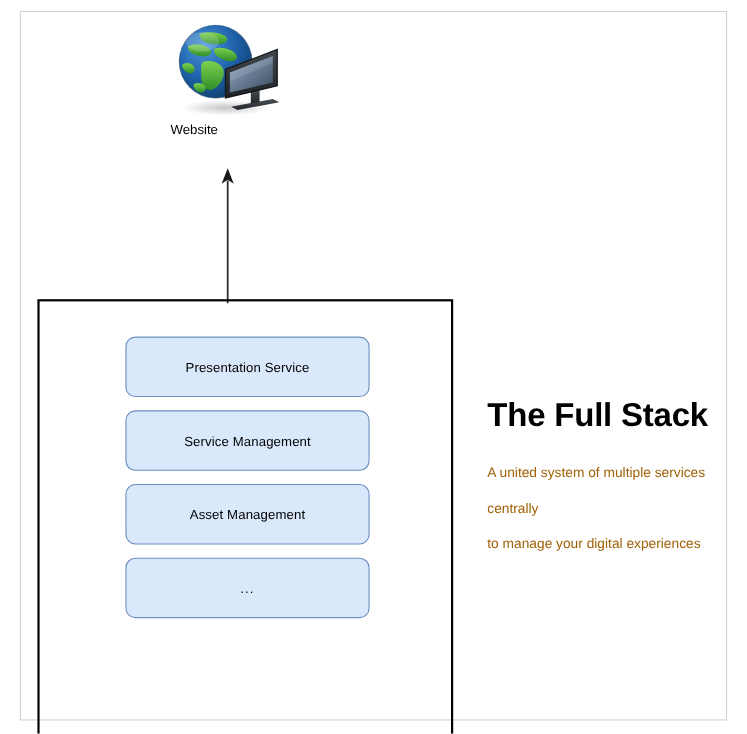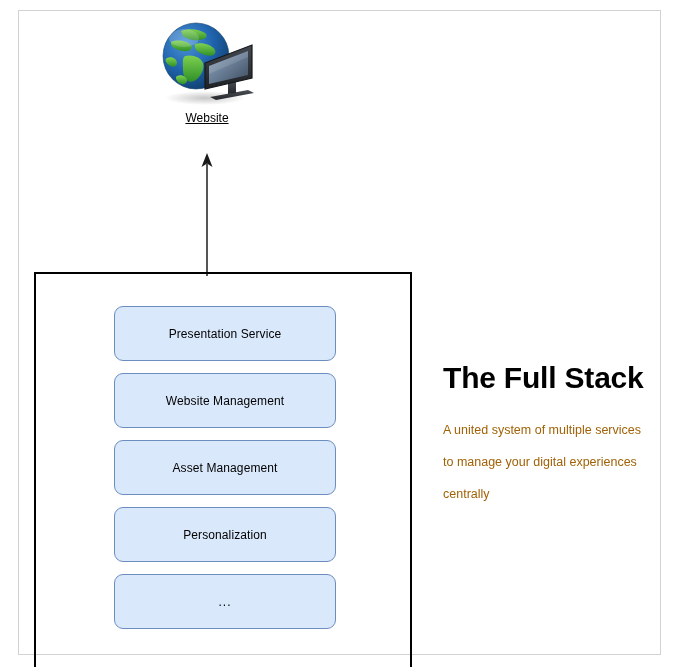--- a/index.html
+++ b/index.html
@@ -49,26 +49,24 @@
     height: 90px;
   }
   .icon-wrap svg {
     display: block;
   }
   .node-label {
     position: absolute;
     left: 0;
     top: 93px;
     width: 104px;
-    text-align: center;
     font-size: 12px;
     color: #000000;
     line-height: 14px;
     white-space: nowrap;
-    text-decoration: underline;
   }
 
   
   .arrow-up {
     position: absolute;
     left: 196px;
     top: 152px;
     width: 22px;
     height: 124px;
   }
@@ -230,40 +228,37 @@
   </div>
 
   <div class="stack-container">
     <div class="service-list">
 
       <div class="service-box">
         <span class="service-label">Presentation Service</span>
       </div>
 
       <div class="service-box">
-        <span class="service-label">Website Management</span>
+        <span class="service-label">Service Management</span>
       </div>
 
       <div class="service-box">
         <span class="service-label">Asset Management</span>
       </div>
 
-      <div class="service-box">
-        <span class="service-label">Personalization</span>
-      </div>
 
       <div class="service-box is-ellipsis">
         <span class="service-label">...</span>
       </div>
 
     </div>
   </div>
 
   <div class="side-copy">
     <div class="side-title">The Full Stack</div>
     <div class="side-body">
       <span class="copy-line">A united system of multiple services</span>
+      <span class="copy-line">centrally</span>
       <span class="copy-line">to manage your digital experiences</span>
-      <span class="copy-line">centrally</span>
     </div>
   </div>
 
 </div>
 
 </body></html>

